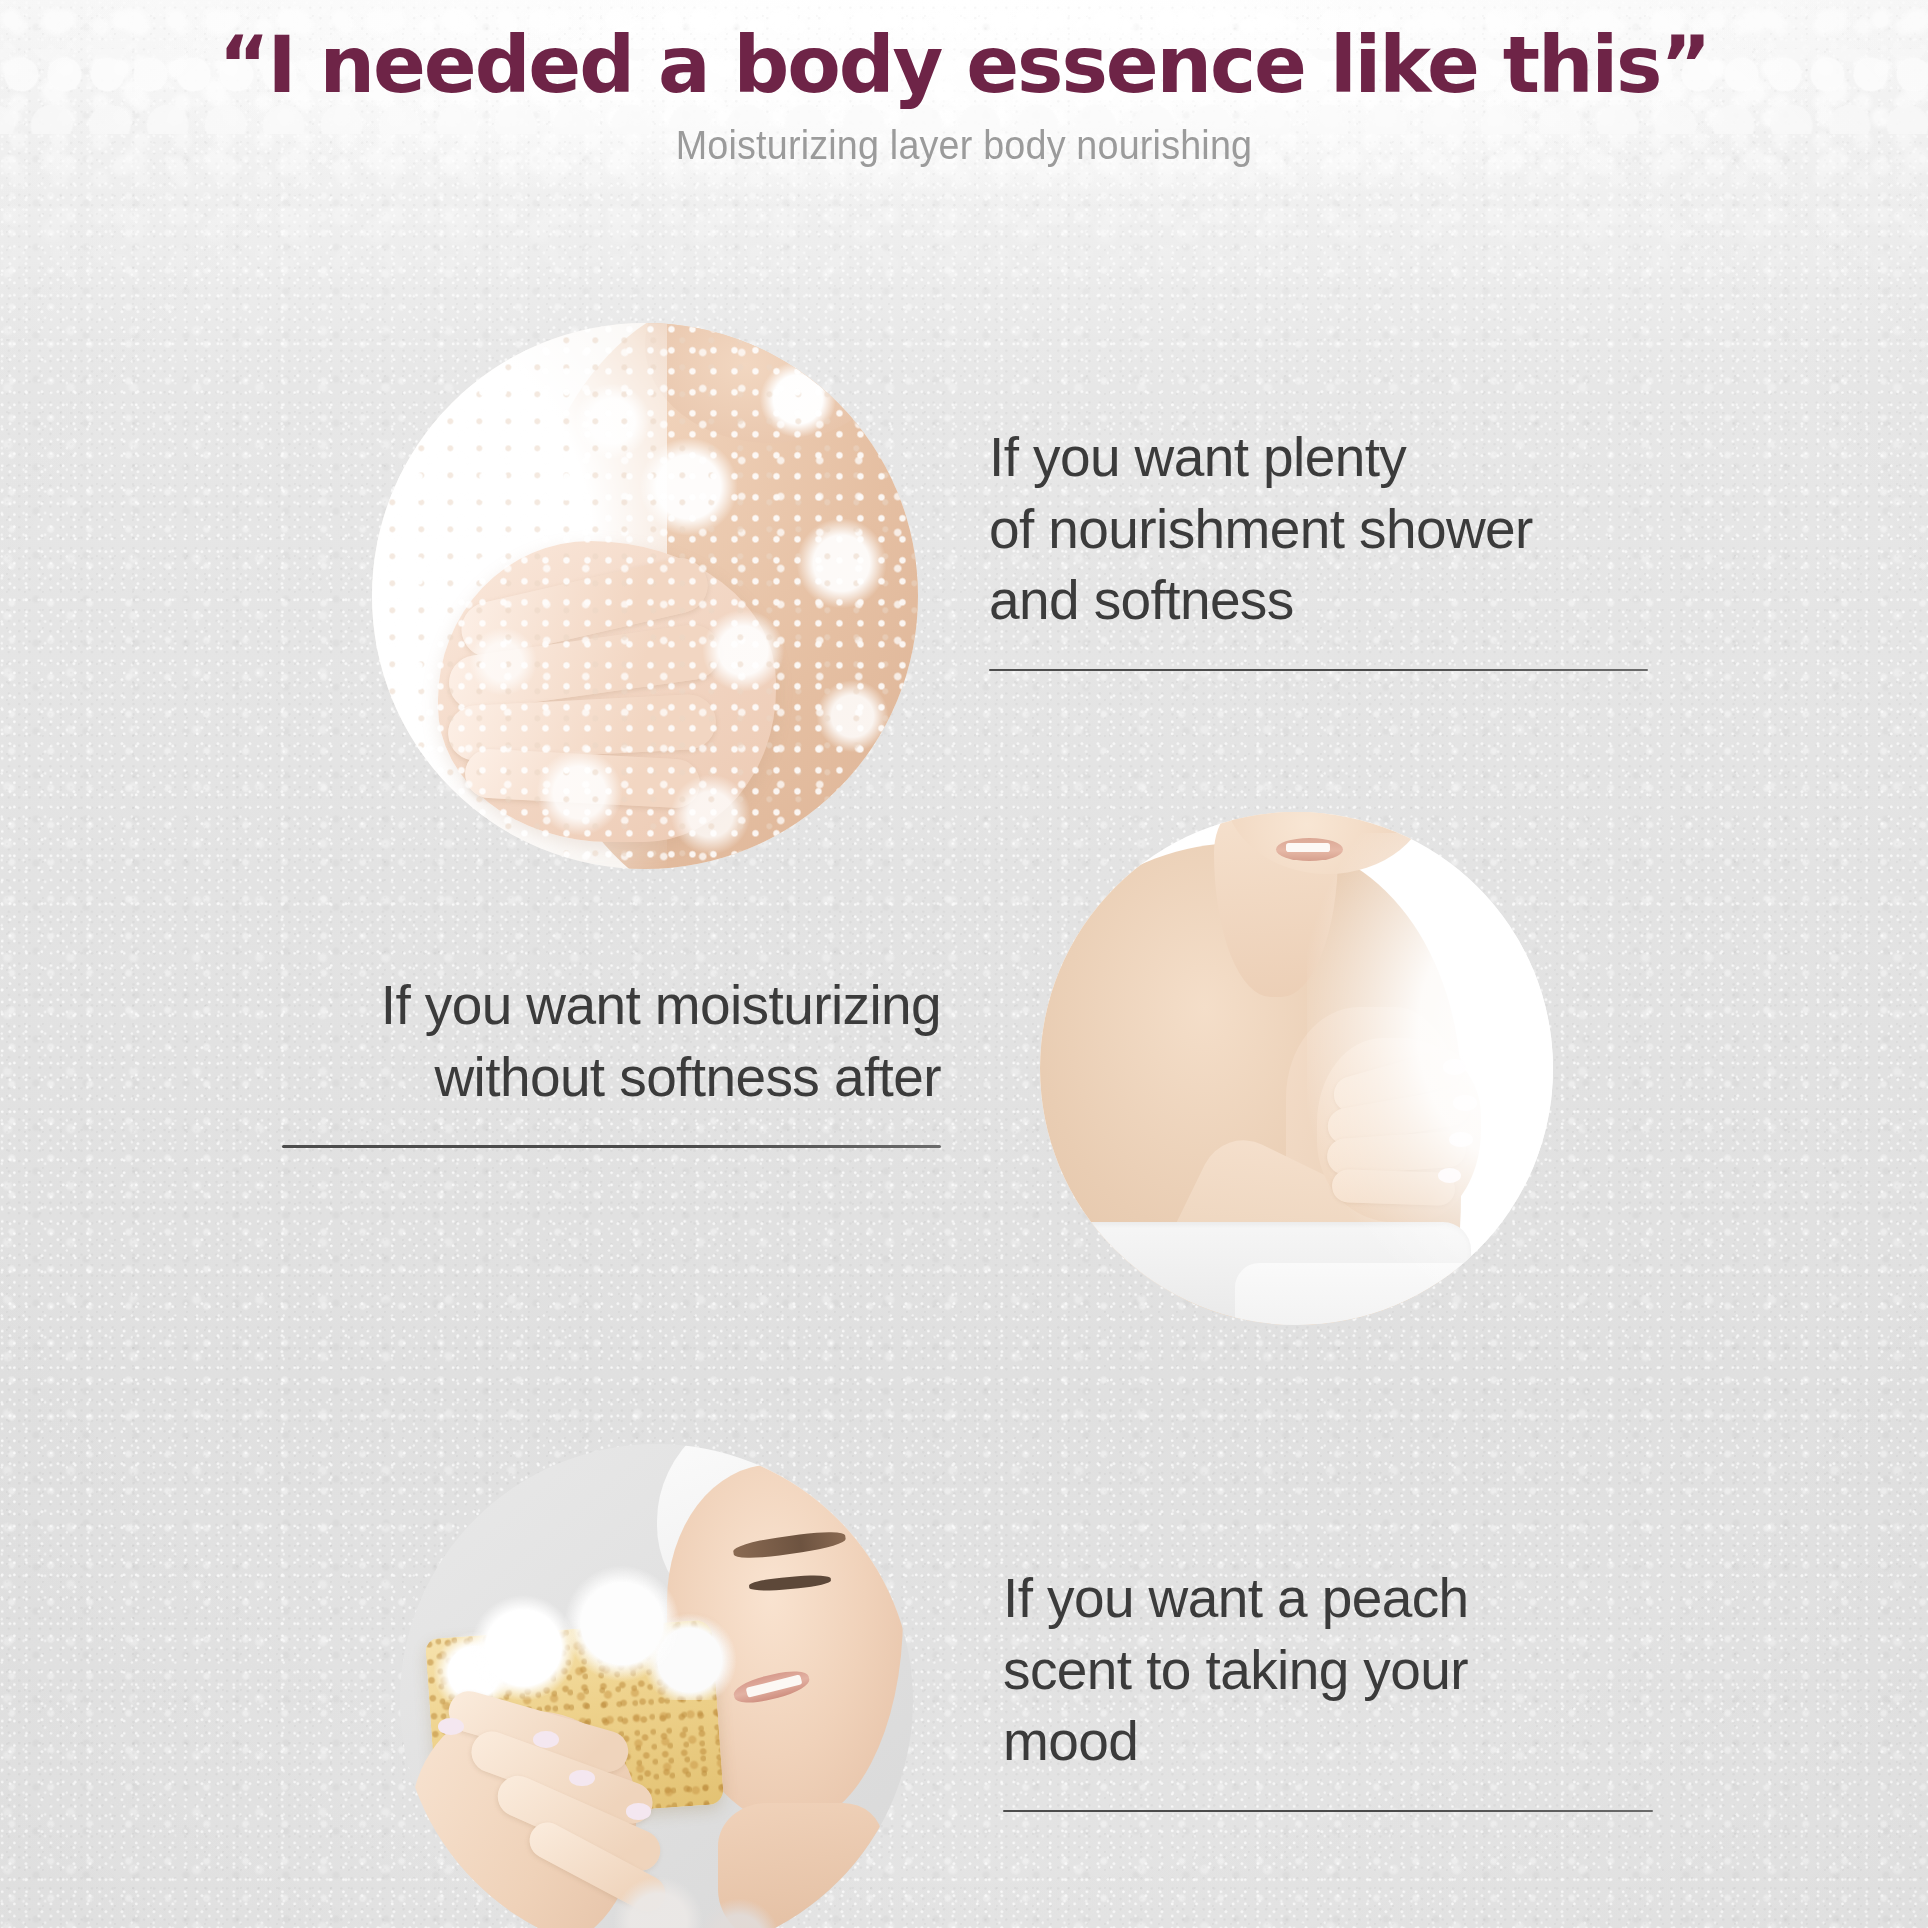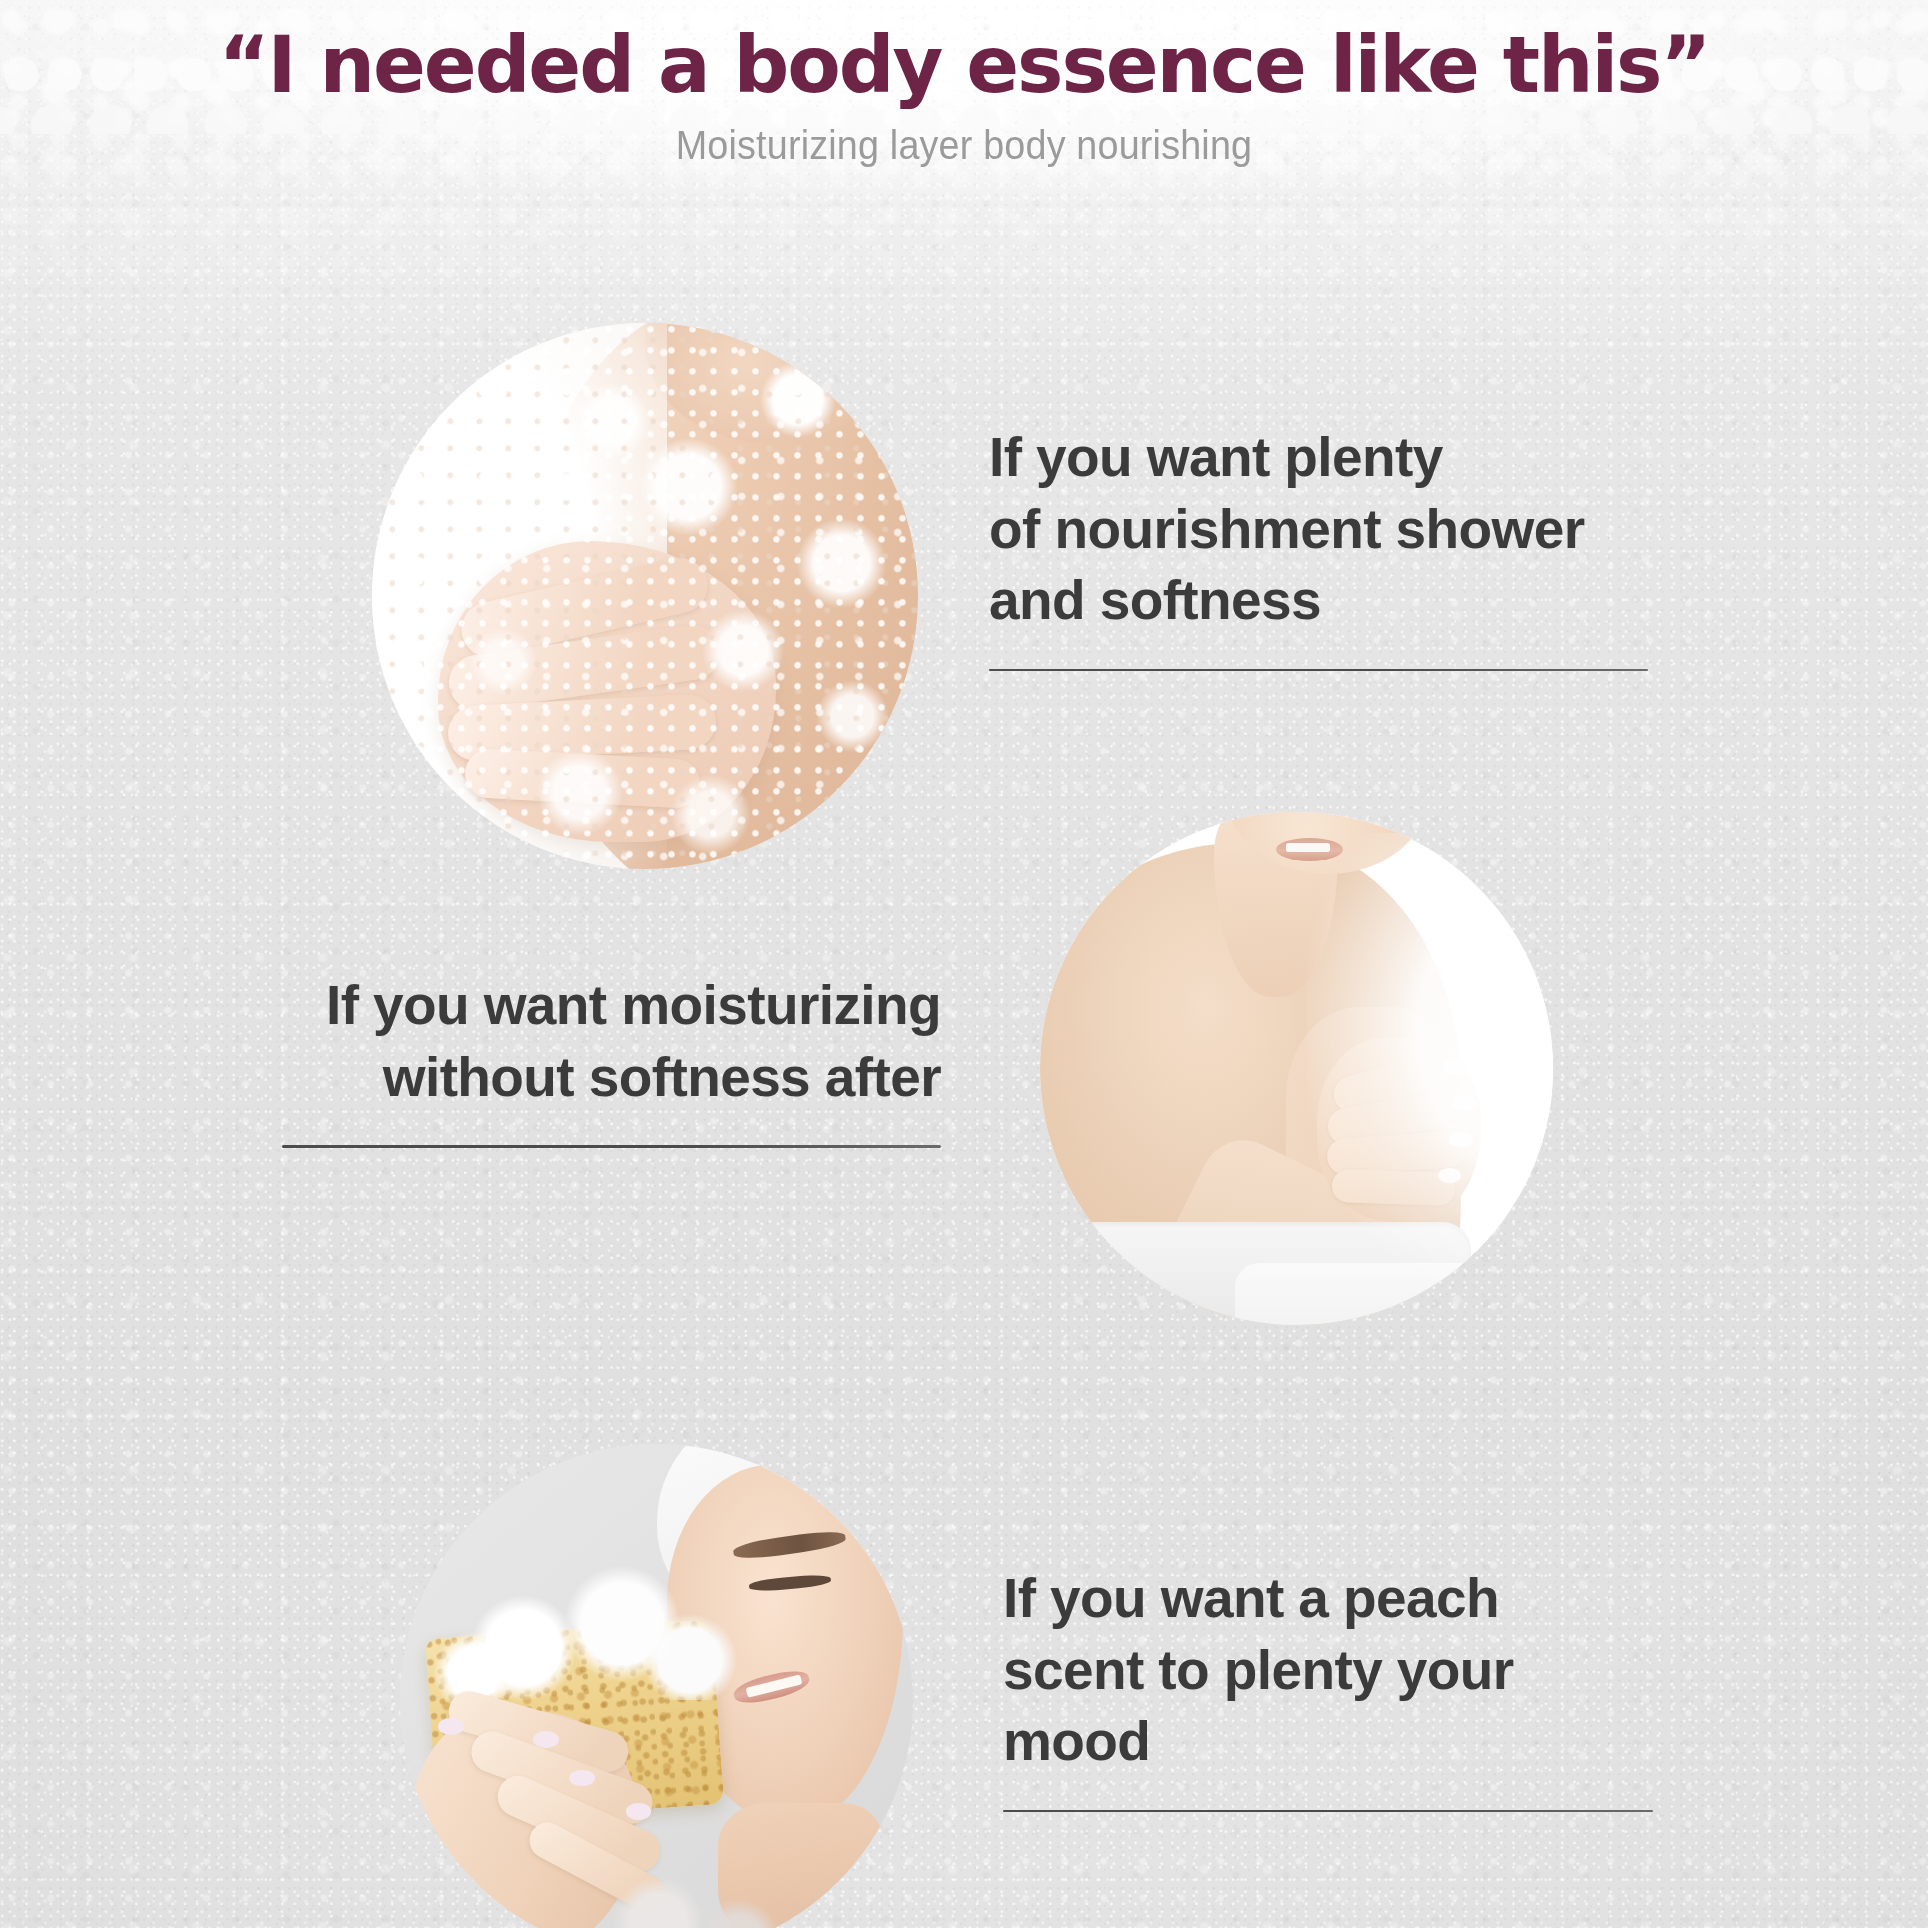--- a/index.html
+++ b/index.html
@@ -409,21 +409,21 @@
 
   
   .block {
     position: absolute;
     z-index: 5;
   }
   .block p {
     margin: 0;
     font-family: "Liberation Sans", sans-serif;
     font-size: 55px;
-    font-weight: bold;
+    font-weight: normal;
     line-height: 1.30;
     letter-spacing: -0.6px;
     color: #3b3b3b;
     transform-origin: left top;
   }
   .block.right p { transform-origin: right top; }
   .rule {
     margin-top: 32px;
     height: 2.8px;
     background: linear-gradient(90deg, #4d4d4d 0%, #4a4a4a 60%, #6b6b6b 100%);
@@ -514,20 +514,20 @@
   </div>
 
   <div class="block right" id="block-shower">
     <p>If you want moisturizing</p>
     <p>without softness after</p>
     <div class="rule"></div>
   </div>
 
   <div class="block" id="block-scent">
     <p>If you want a peach</p>
-    <p>scent to plenty your</p>
+    <p>scent to taking your</p>
     <p>mood</p>
     <div class="rule"></div>
   </div>
 
   <div class="vignette"></div>
 </div>
 
 
 </body></html>

